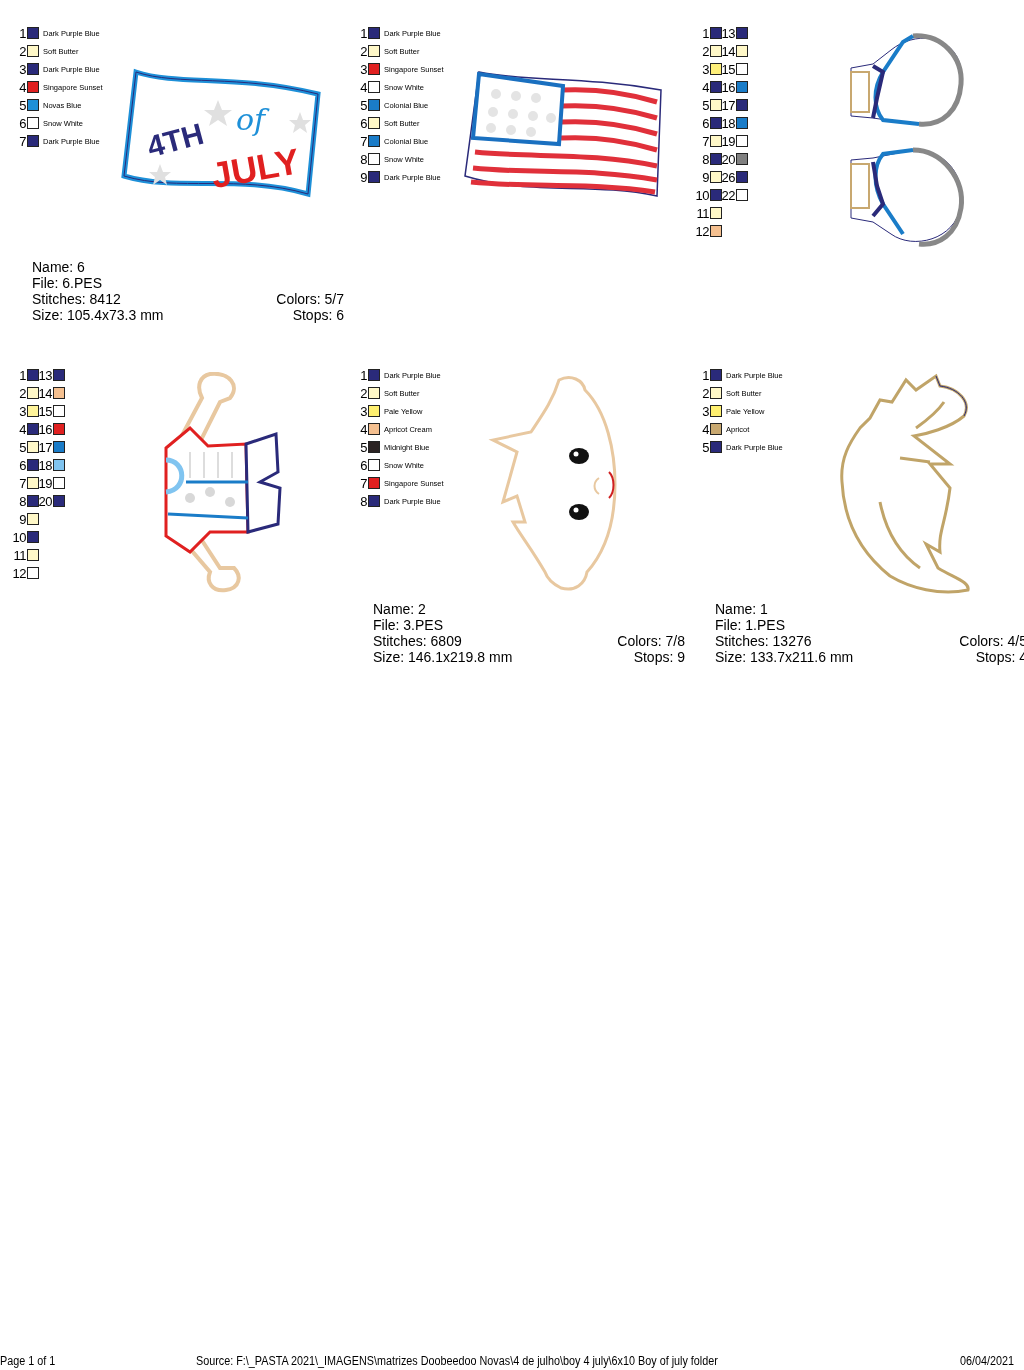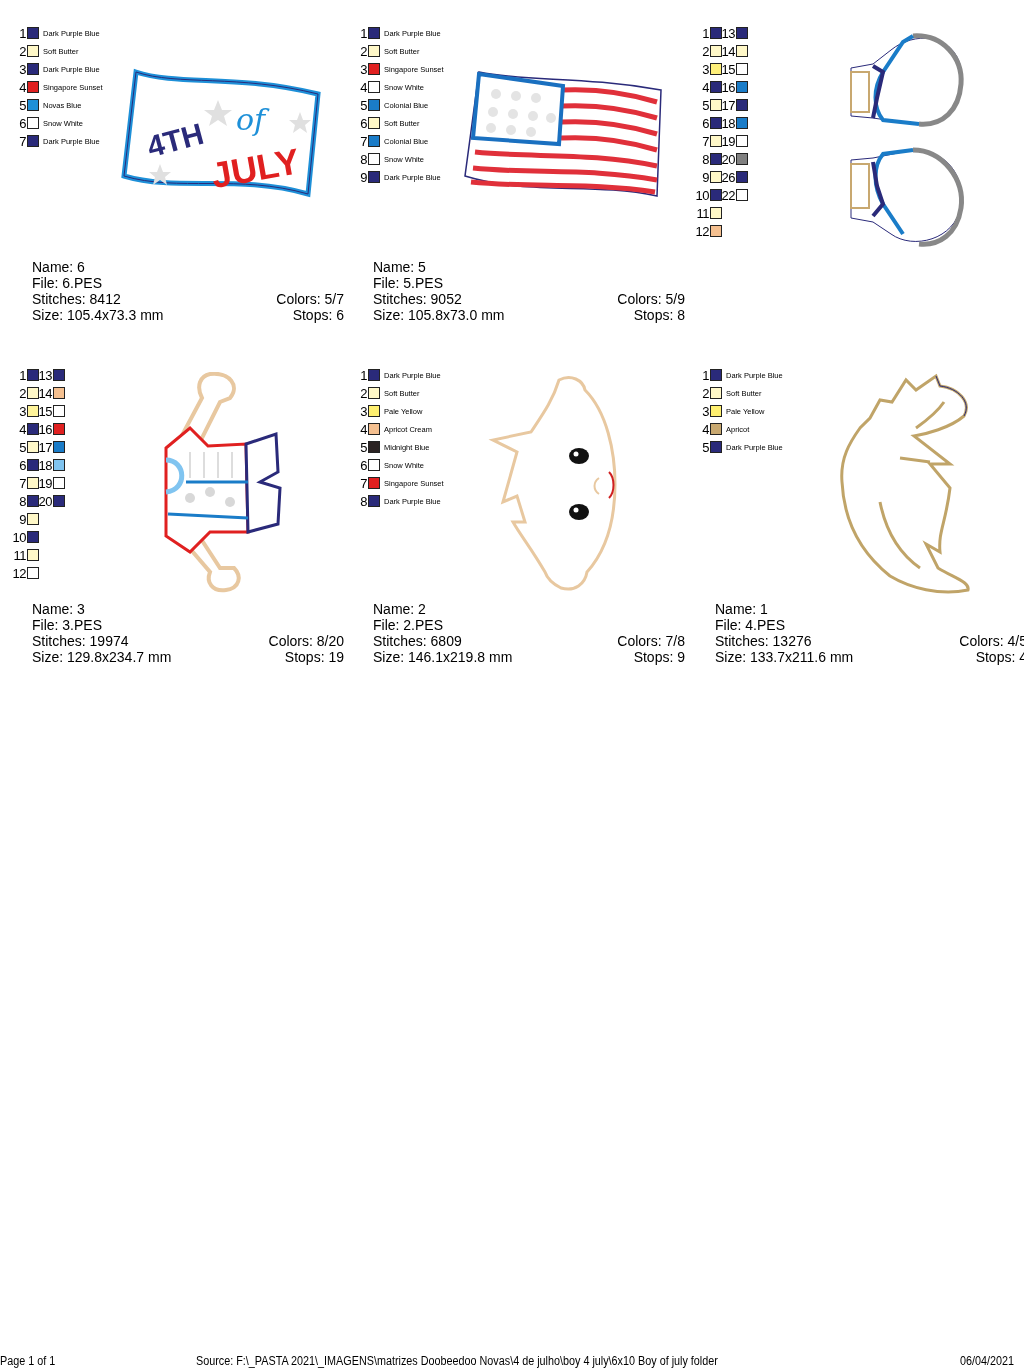--- a/index.html
+++ b/index.html
@@ -142,26 +142,20 @@
         <circle cx="75" cy="30" r="5"></circle>
       <circle cx="32" cy="44" r="5"></circle>
         <circle cx="52" cy="46" r="5"></circle>
         <circle cx="72" cy="48" r="5"></circle>
         <circle cx="90" cy="50" r="5"></circle>
       <circle cx="30" cy="60" r="5"></circle>
         <circle cx="50" cy="62" r="5"></circle>
         <circle cx="70" cy="64" r="5"></circle>
     </g>
   </svg>
-  <div class="info" style="top:235px">
-    <div class="line"><span>Name: 5</span></div>
-    <div class="line"><span>File: 5.PES</span></div>
-    <div class="line"><span>Stitches: 9052</span><span class="right">Colors: 5/9</span></div>
-    <div class="line"><span>Size: 105.8x73.0 mm</span><span class="right">Stops: 8</span></div>
-  </div>
 </div>
 
 <div class="panel" style="left:683px;top:24px;">
   <div class="legend">
     <div class="lrow" style="top:0">
         <span class="lnum">1</span>
         <span class="sw" style="background:#2a2a7a"></span>
       </div>
     <div class="lrow" style="top:18px">
         <span class="lnum">2</span>
@@ -366,26 +360,20 @@
         <line x1="54" y1="80" x2="54" y2="106"></line>
         <line x1="68" y1="80" x2="68" y2="106"></line>
         <line x1="82" y1="80" x2="82" y2="106"></line>
       </g>
     <g fill="#d8d8d8">
         <circle cx="40" cy="126" r="5"></circle>
         <circle cx="60" cy="120" r="5"></circle>
         <circle cx="80" cy="130" r="5"></circle>
       </g>
   </svg>
-  <div class="info" style="top:235px">
-    <div class="line"><span>Name: 3</span></div>
-    <div class="line"><span>File: 3.PES</span></div>
-    <div class="line"><span>Stitches: 19974</span><span class="right">Colors: 8/20</span></div>
-    <div class="line"><span>Size: 129.8x234.7 mm</span><span class="right">Stops: 19</span></div>
-  </div>
 </div>
 
 <div class="panel" style="left:341px;top:366px;">
   <div class="legend">
     <div class="lrow" style="top:0">
         <span class="lnum">1</span>
         <span class="sw" style="background:#2a2a7a"></span>
         <span class="lname">Dark Purple Blue</span>
       </div>
     <div class="lrow" style="top:18px">
@@ -428,21 +416,21 @@
     <path d="M72 8 C84 2 96 8 98 18 C120 40 128 80 128 112 C128 150 118 180 100 200 C98 212 88 220 74 216 C66 212 60 206 58 200 C44 176 34 164 26 150 L38 150 L30 124 L16 130 L30 80 L6 68 L44 60 C56 42 66 28 72 8 Z" fill="#fff" stroke="#e8c8a0" stroke-width="3"></path>
     <ellipse cx="92" cy="84" rx="10" ry="8" fill="#111"></ellipse>
       <circle cx="89" cy="82" r="2.5" fill="#fff"></circle>
     <ellipse cx="92" cy="140" rx="10" ry="8" fill="#111"></ellipse>
       <circle cx="89" cy="138" r="2.5" fill="#fff"></circle>
     <path d="M112 106 C106 110 106 118 112 122" fill="none" stroke="#e8c8a0" stroke-width="2"></path>
     <path d="M122 100 C128 106 128 120 122 126" fill="none" stroke="#d02020" stroke-width="2"></path>
   </svg>
   <div class="info" style="top:235px">
     <div class="line"><span>Name: 2</span></div>
-    <div class="line"><span>File: 2.PES</span></div>
+    <div class="line"><span>File: 3.PES</span></div>
     <div class="line"><span>Stitches: 6809</span><span class="right">Colors: 7/8</span></div>
     <div class="line"><span>Size: 146.1x219.8 mm</span><span class="right">Stops: 9</span></div>
   </div>
 </div>
 
 <div class="panel" style="left:683px;top:366px;">
   <div class="legend">
     <div class="lrow" style="top:0">
         <span class="lnum">1</span>
         <span class="sw" style="background:#2a2a7a"></span>
@@ -471,21 +459,21 @@
   </div>
   <svg class="art" style="left:147px;top:6px" width="150" height="225" viewBox="0 0 150 225">
     <path d="M106 4 L110 14 C128 16 142 30 134 44 C120 56 96 62 84 64 L120 92 L100 92 L120 116 C116 150 108 160 110 180 L96 172 L108 196 C124 206 140 210 138 218 C110 224 80 216 60 204 C30 180 14 150 12 110 C10 86 20 70 30 56 L40 46 L50 28 L62 30 L76 8 L86 18 Z" fill="#fff" stroke="#c0a468" stroke-width="3"></path>
     <path d="M106 4 L110 14 C128 16 142 30 134 44" fill="none" stroke="#2a2a7a" stroke-width="1"></path>
     <path d="M70 86 L100 90" stroke="#c0a468" stroke-width="3"></path>
     <path d="M86 56 C100 46 110 36 114 30" fill="none" stroke="#c0a468" stroke-width="3"></path>
     <path d="M50 130 C56 160 70 182 90 196" fill="none" stroke="#c0a468" stroke-width="3"></path>
   </svg>
   <div class="info" style="top:235px">
     <div class="line"><span>Name: 1</span></div>
-    <div class="line"><span>File: 4.PES</span></div>
+    <div class="line"><span>File: 1.PES</span></div>
     <div class="line"><span>Stitches: 13276</span><span class="right">Colors: 4/5</span></div>
     <div class="line"><span>Size: 133.7x211.6 mm</span><span class="right">Stops: 4</span></div>
   </div>
 </div>
 
 <div class="footer" style="left:0">Page 1 of 1</div>
 <div class="footer" style="left:196px">Source: F:\_PASTA 2021\_IMAGENS\matrizes Doobeedoo Novas\4 de julho\boy 4 july\6x10 Boy of july folder</div>
 <div class="footer" style="left:960px">06/04/2021</div>
 
 </body></html>

